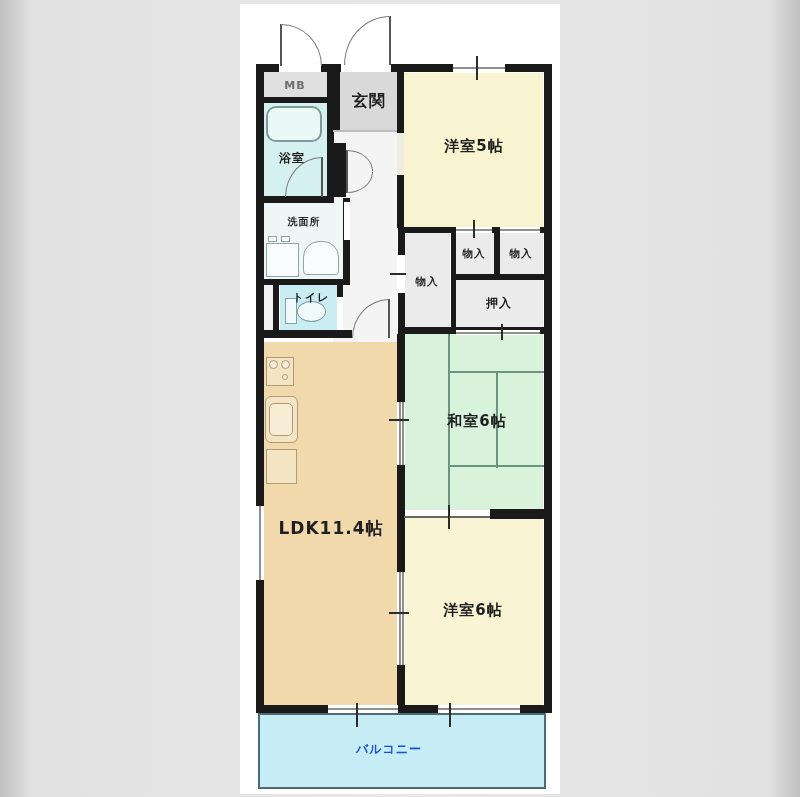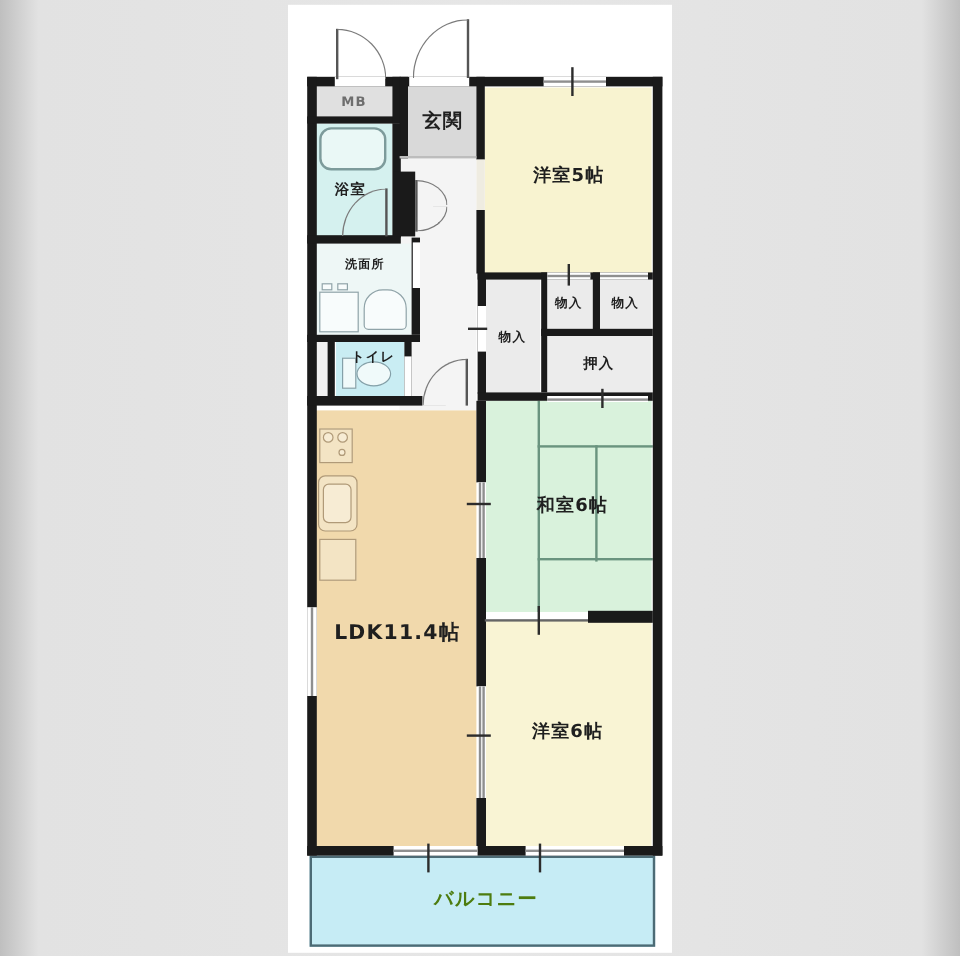--- a/index.html
+++ b/index.html
@@ -141,22 +141,22 @@
 <div class="leaf" style="left:388px;top:299px;width:2px;height:39px;"></div>
 <div class="arc" style="left:352px;top:299px;width:37px;height:39px;border-top-width:1.6px;border-left-width:1.6px;border-radius:100% 0 0 0;"></div>
 <div class="leaf" style="left:346px;top:150px;width:2px;height:43px;"></div>
 <div class="arc" style="left:347px;top:150px;width:26px;height:21px;border-top-width:1.4px;border-right-width:1.4px;border-radius:0 100% 0 0;"></div>
 <div class="arc" style="left:347px;top:172px;width:26px;height:21px;border-bottom-width:1.4px;border-right-width:1.4px;border-radius:0 0 100% 0;"></div>
 
 <div class="lbl" style="left:295px;top:85px;font-size:11px;color:#6e6e6e;">MB</div>
 <div class="lbl" style="left:369px;top:101px;font-size:16px;">玄関</div>
 <div class="lbl" style="left:474px;top:146px;font-size:15px;">洋室5帖</div>
 <div class="lbl" style="left:292px;top:158px;font-size:12px;">浴室</div>
-<div class="lbl" style="left:304px;top:222px;font-size:10px;font-family:Liberation Mono, monospace;">洗面所</div>
+<div class="lbl" style="left:304px;top:222px;font-size:10px;">洗面所</div>
 <div class="lbl" style="left:311px;top:297px;font-size:11px;">トイレ</div>
 <div class="lbl" style="left:427px;top:281px;font-size:10.5px;">物入</div>
 <div class="lbl" style="left:474px;top:253px;font-size:10.5px;">物入</div>
 <div class="lbl" style="left:521px;top:253px;font-size:10.5px;">物入</div>
 <div class="lbl" style="left:499px;top:303px;font-size:12px;">押入</div>
 <div class="lbl" style="left:477px;top:421px;font-size:15px;">和室6帖</div>
 <div class="lbl" style="left:331px;top:528px;font-size:17px;">LDK11.4帖</div>
 <div class="lbl" style="left:473px;top:610px;font-size:15px;">洋室6帖</div>
-<div class="lbl" style="left:405px;top:749px;font-size:16px;color:#4d7c0f;">バルコニー</div>
+<div class="lbl" style="left:389px;top:749px;font-size:12px;color:#1d4ed8;">バルコニー</div>
 
 </body></html>

